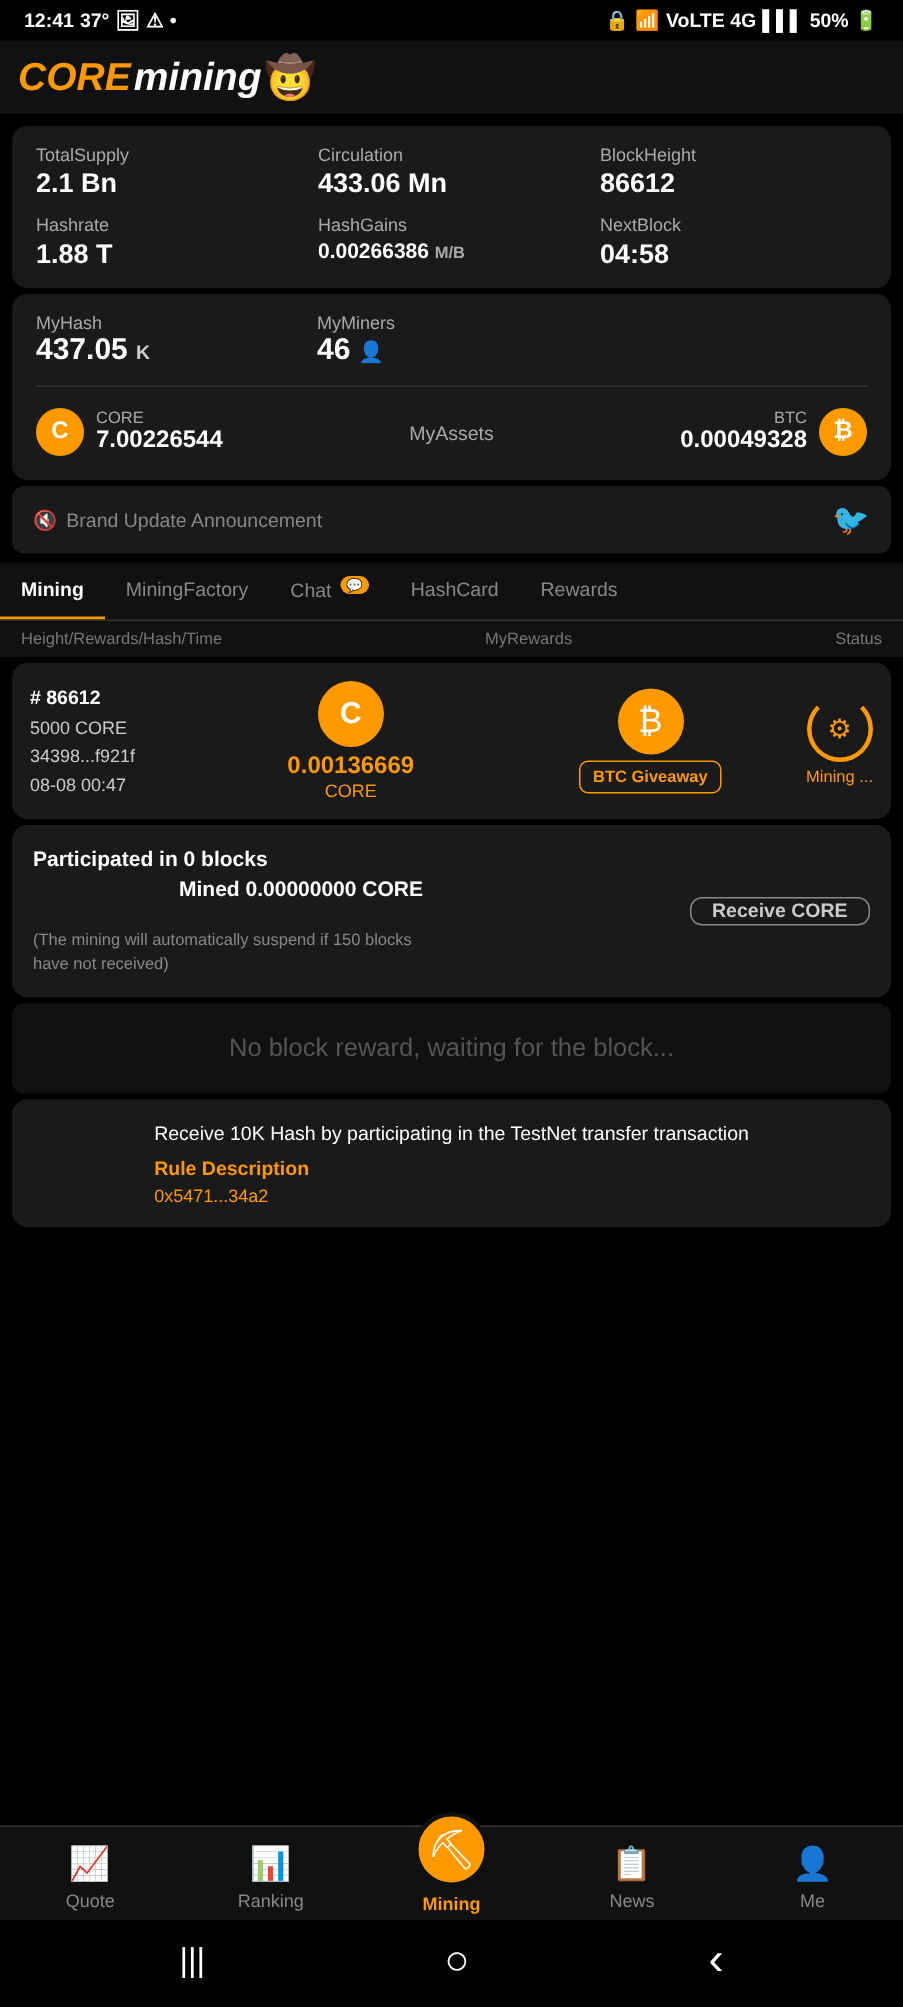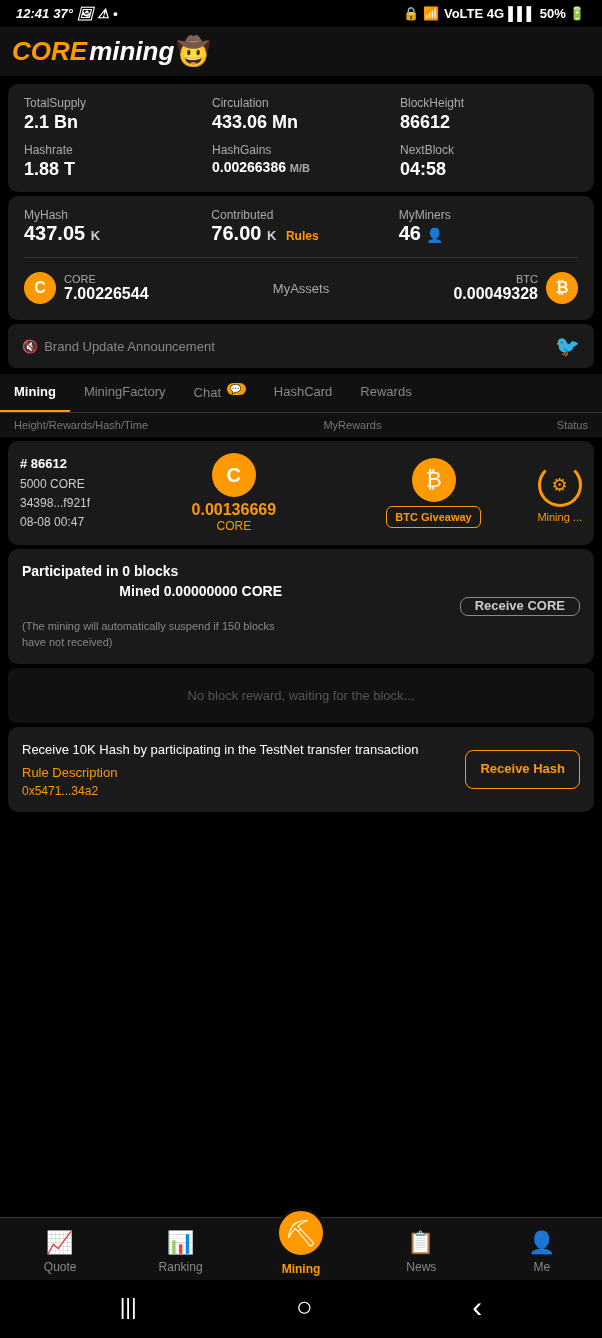--- a/index.html
+++ b/index.html
@@ -16,21 +16,21 @@
     
     .status-bar {
       display: flex;
       justify-content: space-between;
       align-items: center;
       padding: 6px 16px;
       font-size: 13px;
       font-weight: 600;
       background: #000;
     }
-    .status-left { display: flex; align-items: center; gap: 4px; font-style: italic; }
+    .status-left { display: flex; align-items: center; gap: 4px; }
     .status-right { display: flex; align-items: center; gap: 4px; }
 
     
     .app-header {
       display: flex;
       justify-content: space-between;
       align-items: center;
       padding: 8px 12px;
       background: #111;
     }
@@ -289,36 +289,37 @@
     }
 
     
     .no-reward-msg {
       background: #111;
       margin: 2px 8px;
       border-radius: 8px;
       padding: 20px;
       text-align: center;
       color: #555;
-      font-size: 13px;
+      font-size: 17px;
     }
 
     
     .receive-hash-block {
       background: #1a1a1a;
       margin: 4px 8px;
       border-radius: 10px;
       padding: 14px;
       display: flex;
       justify-content: space-between;
       align-items: center;
+      flex-direction: column;
     }
     .receive-hash-info {}
     .receive-hash-info .rh-title { color: #fff; font-size: 13px; line-height: 1.4; margin-bottom: 6px; }
-    .receive-hash-info .rh-rule { color: #f90; font-size: 13px; font-weight: 400; margin-bottom: 4px; }
+    .receive-hash-info .rh-rule { color: #f90; font-size: 13px; font-weight: 700; margin-bottom: 4px; }
     .receive-hash-info .rh-addr { color: #f90; font-size: 12px; }
     .receive-hash-btn {
       background: transparent;
       border: 1.5px solid #f90;
       color: #f90;
       font-size: 13px;
       font-weight: 700;
       padding: 10px 14px;
       border-radius: 8px;
       cursor: pointer;
@@ -446,28 +447,20 @@
 <div class="myhash-card">
   <div class="myhash-grid">
     <div>
       <div class="myhash-label">MyHash</div>
       <div class="myhash-value">
         <span>437.05</span>
         <span class="myhash-unit">K</span>
       </div>
     </div>
     <div>
-      <div class="myhash-label">Contributed</div>
-      <div class="myhash-value">
-        <span>76.00</span>
-        <span class="myhash-unit">K</span>
-        <span class="rules-link" style="cursor:pointer;margin-left:4px;">Rules</span>
-      </div>
-    </div>
-    <div>
       <div class="myhash-label">MyMiners</div>
       <div class="myhash-value">
         <span>46</span>
         <span class="miners-icon"> 👤</span>
       </div>
     </div>
   </div>
 
   <hr class="divider-line">
   <div class="assets-row">
@@ -549,22 +542,20 @@
 <div class="no-reward-msg">
   <span>No block reward, waiting for the block...</span>
 </div>
 
 <div class="receive-hash-block">
   <div class="receive-hash-info">
     <div class="rh-title">Receive 10K Hash by participating in the TestNet transfer transaction</div>
     <div class="rh-rule" style="cursor:pointer;">Rule Description</div>
     <div class="rh-addr">0x5471...34a2</div>
   </div>
-  <button class="receive-hash-btn">Receive
-Hash</button>
 </div>
 
 </div>
 
 <div class="phone-nav">
   <div class="bottom-nav-area">
     <div class="nav-item">
       <span class="nav-icon">📈</span>
       <span class="nav-label">Quote</span>
     </div>

